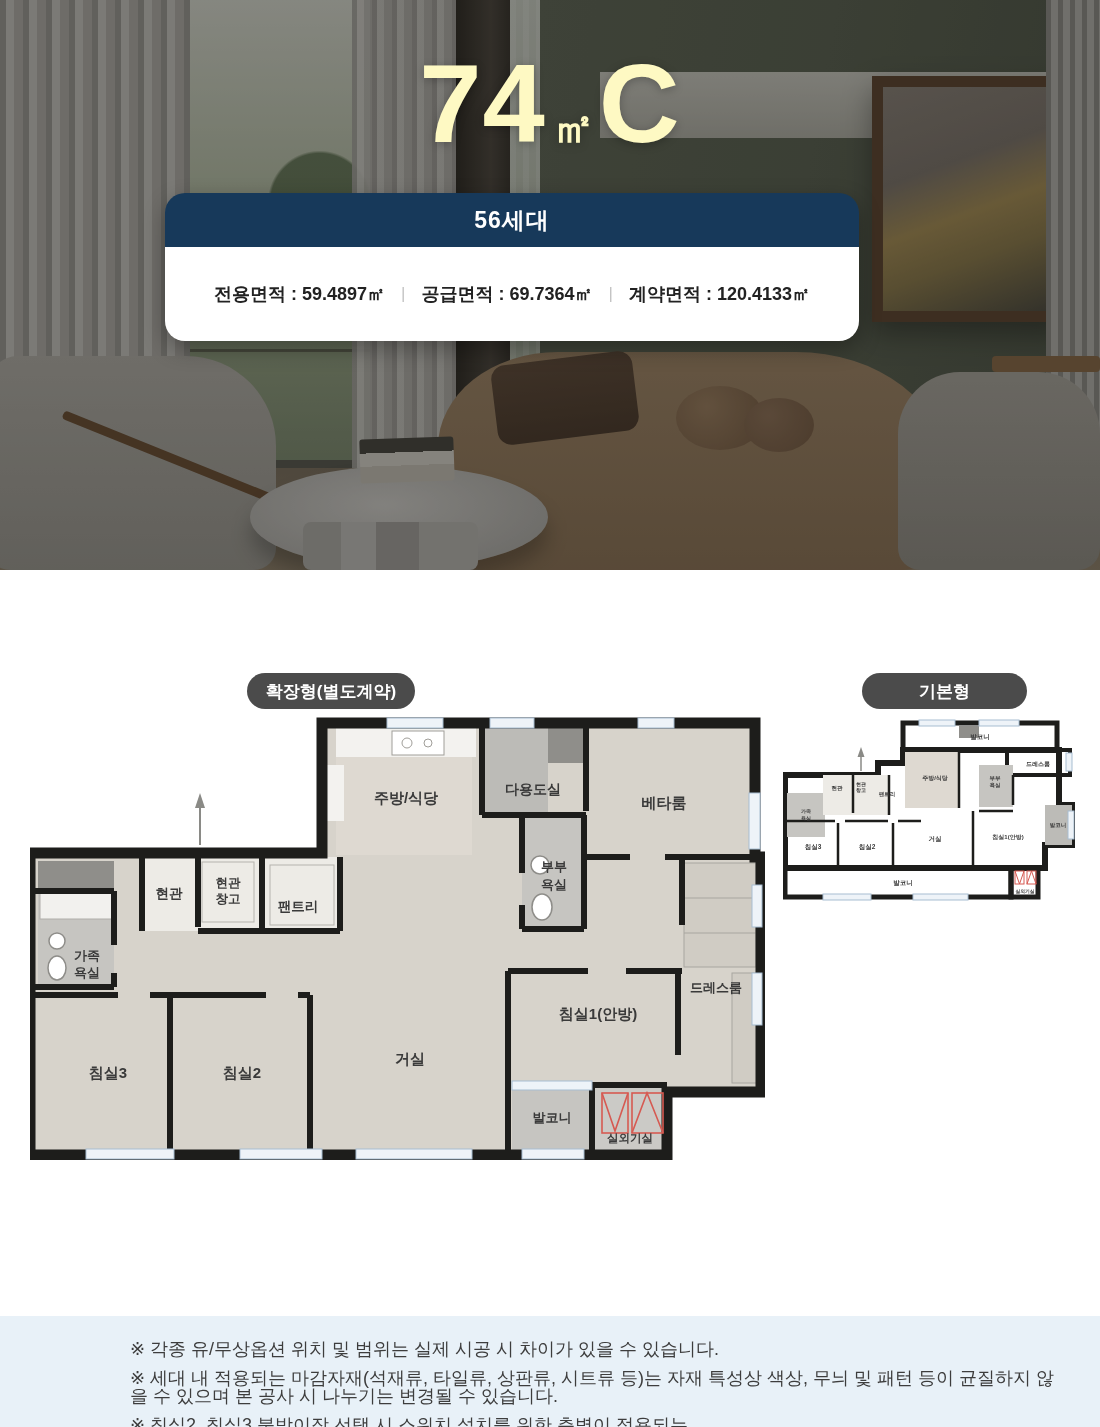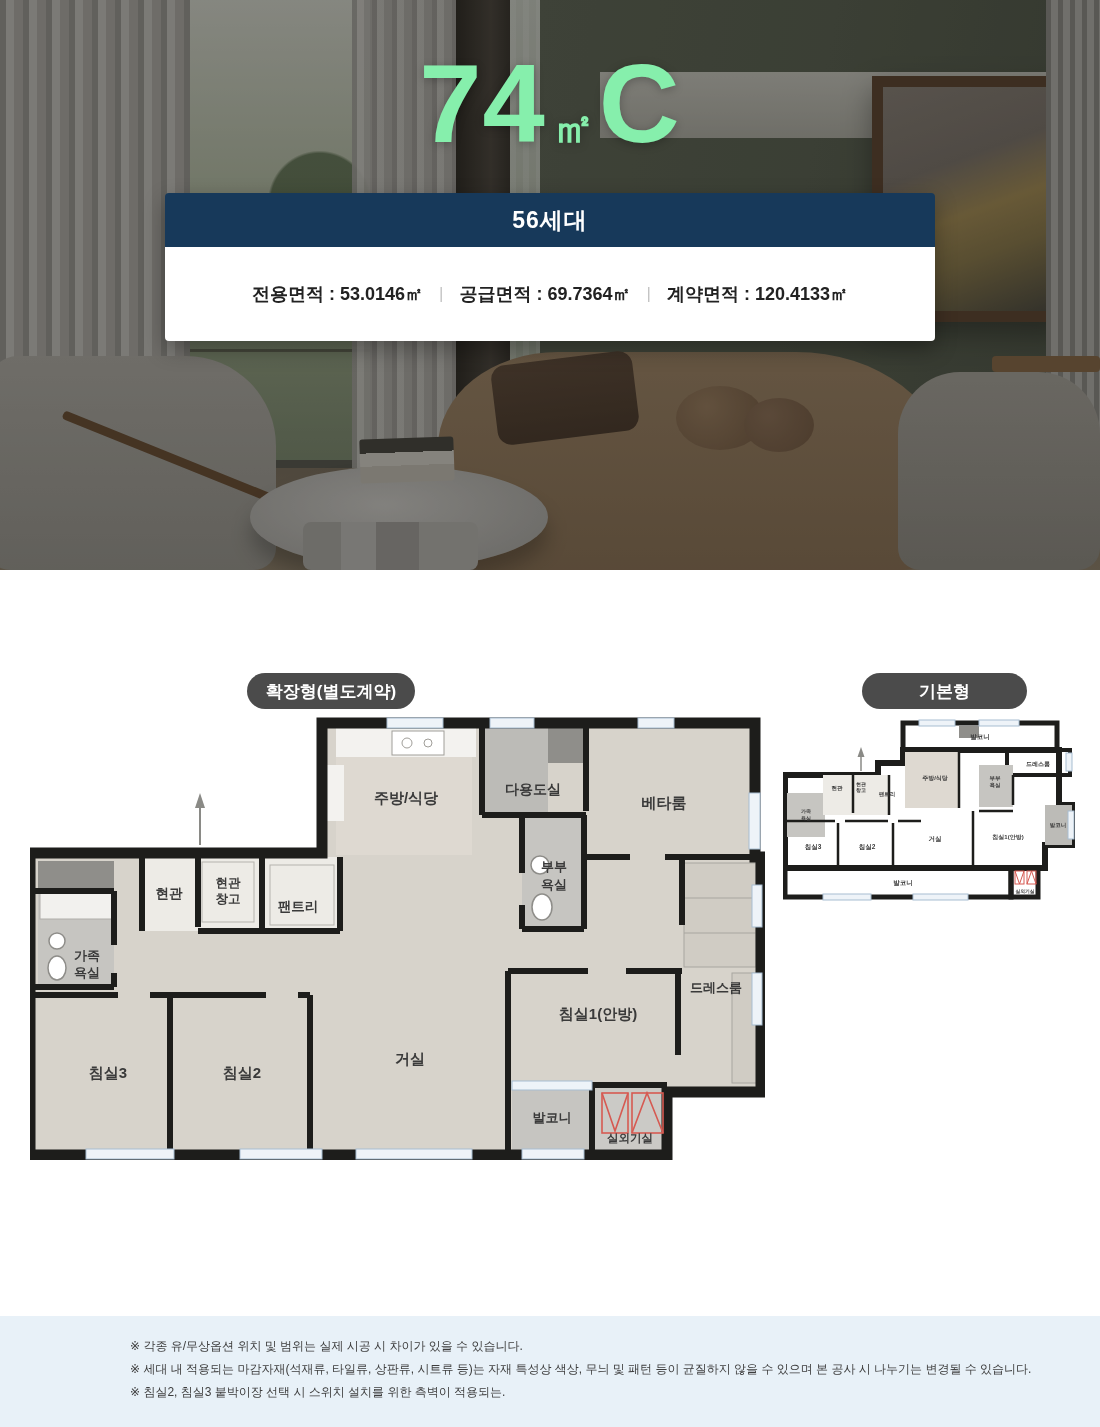--- a/index.html
+++ b/index.html
@@ -56,25 +56,25 @@
   .ph-table-leg{left:303px;top:522px;width:175px;height:48px;border-radius:8px;
     background:linear-gradient(90deg,#b0aeaa 0 22%,#c3c1bd 22% 42%,#a5a39f 42% 66%,#bab8b4 66% 100%);}
   .ph-books{left:360px;top:438px;width:94px;height:44px;border-radius:3px;transform:rotate(-2deg);
     background:linear-gradient(#47453f 0 32%,#dad6ce 32% 62%,#c8c3b9 62% 100%);}
   .ph-chair-right{left:898px;top:372px;width:202px;height:198px;
     background:linear-gradient(#aaa69e,#918d85);border-radius:62px 62px 22px 22px;}
   .ph-sidetable{left:992px;top:356px;width:108px;height:16px;background:#8a6a48;border-radius:4px;}
   .ph-overlay{left:0;top:0;width:1100px;height:570px;background:rgba(17,16,15,.42);}
 
   .hero-title{position:absolute;left:0;right:0;top:48px;display:flex;justify-content:center;
-    align-items:baseline;color:#86efac;font-weight:bold;text-shadow:0 2px 10px rgba(0,0,0,.25);z-index:5;}
+    align-items:baseline;color:#fef9c3;font-weight:bold;text-shadow:0 2px 10px rgba(0,0,0,.25);z-index:5;}
   .t-num,.t-type{font-size:112px;line-height:1;letter-spacing:1px;}
   .t-unit{font-size:42px;line-height:1;margin:0 4px 0 7px;}
 
-  .info-card{position:absolute;left:165px;top:193px;width:770px;border-radius:4px;overflow:hidden;
+  .info-card{position:absolute;left:165px;top:193px;width:694px;border-radius:20px;overflow:hidden;
     box-shadow:0 8px 22px rgba(0,0,0,.30);z-index:5;}
   .card-head{height:54px;background:#17395a;color:#fff;display:flex;align-items:center;
     justify-content:center;font-size:23px;font-weight:bold;letter-spacing:1px;}
   .card-body{height:94px;background:#fff;display:flex;align-items:center;justify-content:center;
     font-size:18px;font-weight:bold;color:#222;}
   .area-divider{color:#c4c4c4;font-weight:normal;margin:0 16px;font-size:17px;}
 
   
   .plans{position:relative;width:1100px;height:746px;background:#fff;}
   .pill{position:absolute;top:77px;height:36px;border-radius:18px;background:#4b4b4b;color:#fff;
@@ -84,21 +84,21 @@
   .plan-main{position:absolute;left:30px;top:145px;width:735px;height:445px;}
   .plan-basic{position:absolute;left:783px;top:143px;width:305px;height:195px;}
   svg text{font-family:"Liberation Sans","DejaVu Sans",sans-serif;font-weight:bold;fill:#3a3a3a;}
   .wall{stroke:#1d1d1b;fill:none;}
   .win{fill:#eef3f8;stroke:#a7bdd1;stroke-width:1;}
   .fixture{fill:#ffffff;stroke:#8e8d89;stroke-width:1.5;}
   .redmark{stroke:#d65a52;fill:none;}
 
   
   .notes{width:1100px;height:111px;background:#e8f1f8;padding:24px 40px 0 130px;}
-  .notes p{margin:0 0 11px;font-size:12px;line-height:1;color:#3d3d3d;}
+  .notes p{margin:0 0 11px;font-size:18px;line-height:1;color:#3d3d3d;}
 </style>
 </head>
 <body>
 
 <header class="hero">
   <div class="ly ph-curtain-left"></div>
   <div class="ly ph-window"></div>
   <div class="ly ph-rail"></div>
   <div class="ly ph-curtain-mid"></div>
   <div class="ly ph-pillar"></div>
@@ -123,21 +123,21 @@
 
   <div class="hero-title">
     <span class="t-num">74</span>
     <span class="t-unit">㎡</span>
     <span class="t-type">C</span>
   </div>
 
   <div class="info-card">
     <div class="card-head">56세대</div>
     <div class="card-body">
-      <span>전용면적 : 53.0146㎡</span>
+      <span>전용면적 : 59.4897㎡</span>
       <span class="area-divider">|</span>
       <span>공급면적 : 69.7364㎡</span>
       <span class="area-divider">|</span>
       <span>계약면적 : 120.4133㎡</span>
     </div>
   </div>
 </header>
 
 <section class="plans">
   <div class="pill pill-expanded">확장형(별도계약)</div>

